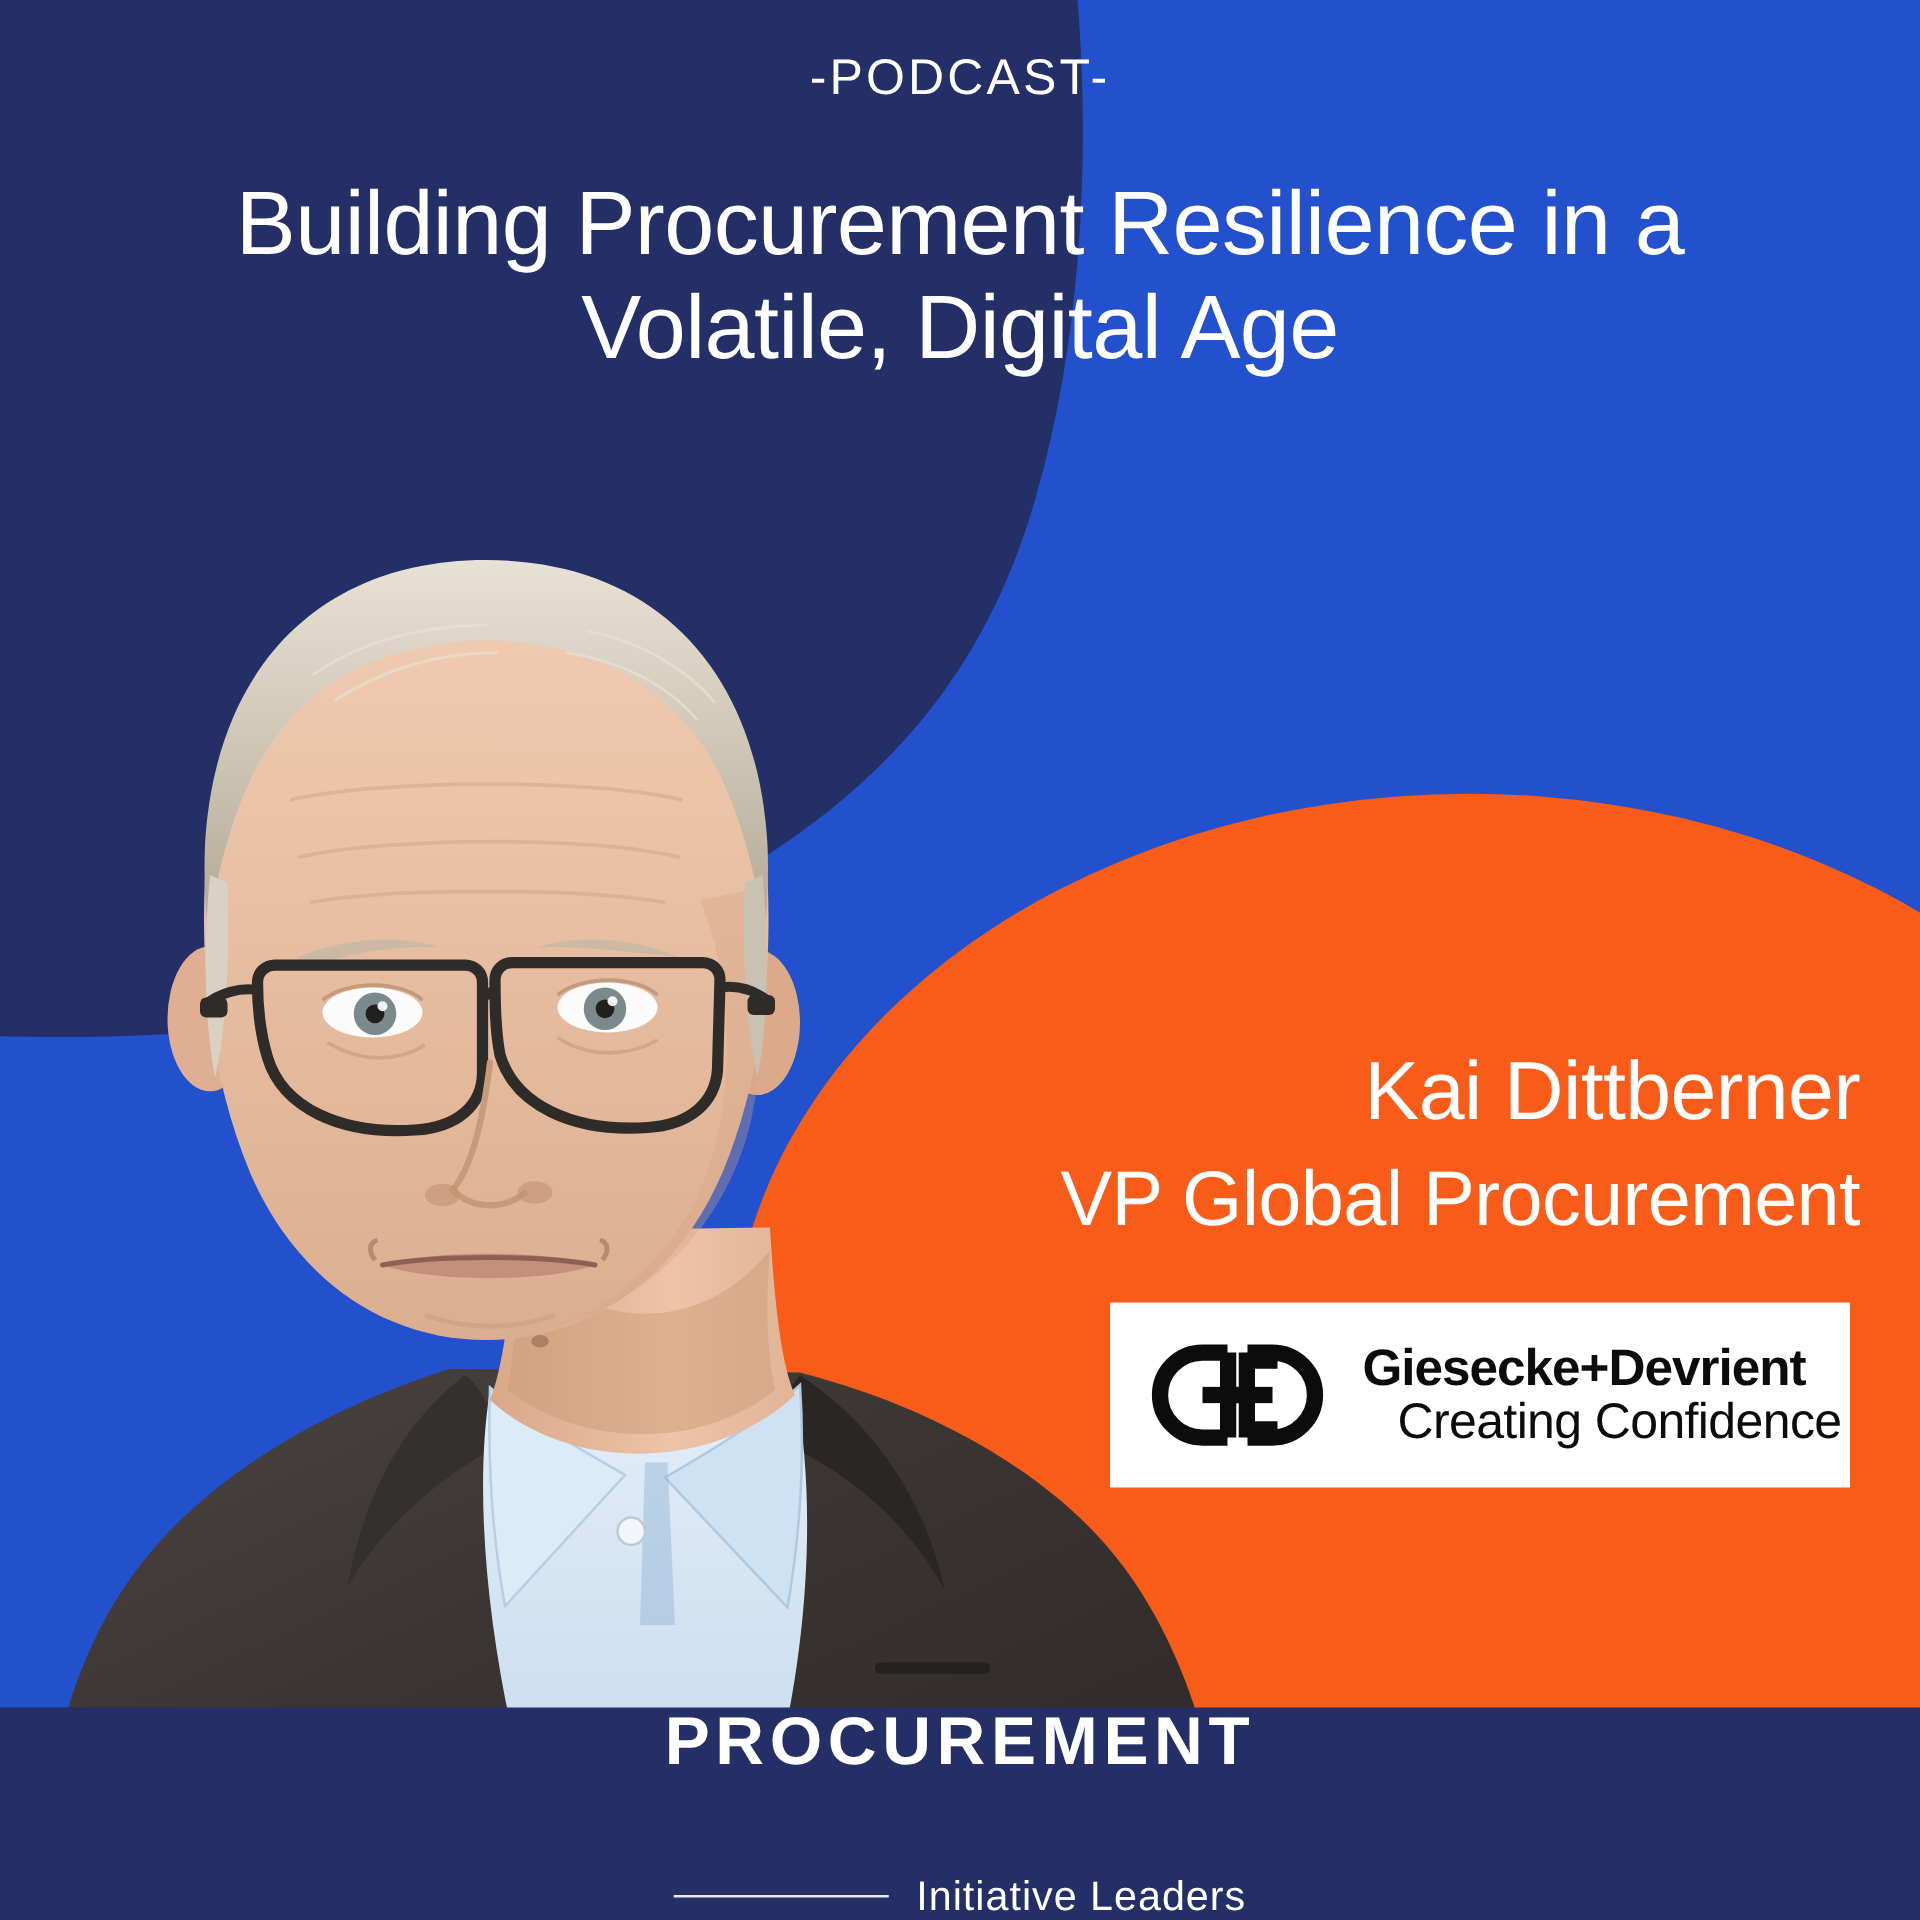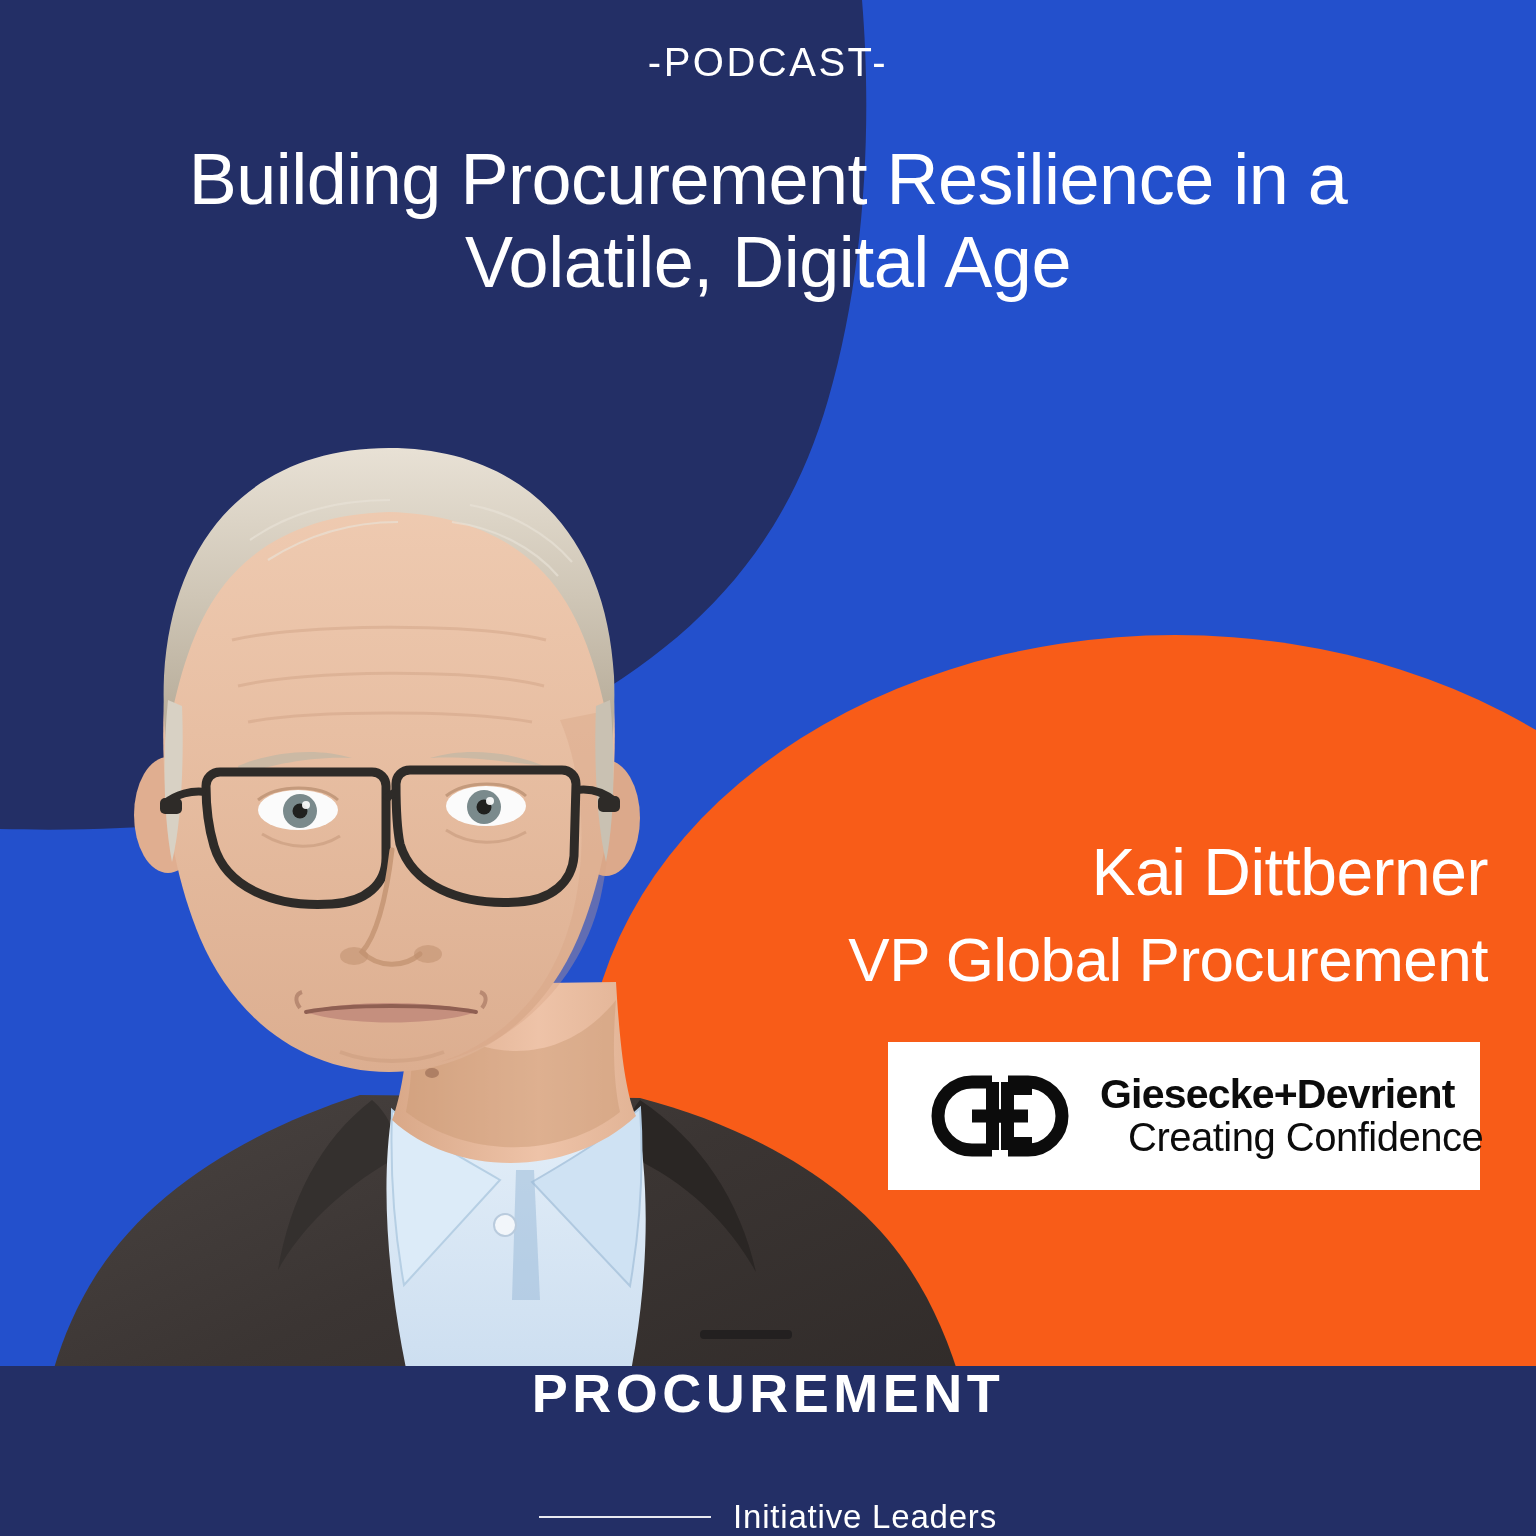--- a/index.html
+++ b/index.html
@@ -65,21 +65,21 @@
     white-space:nowrap;
   }
 
   
   #company-logo{
     position:absolute;
     left:888px; top:1042px;
     width:592px; height:148px;
     background:#ffffff;
     display:flex; align-items:center;
-    padding-left:42px; gap:30px;
+    padding-left:32px; gap:30px;
     z-index:40;
   }
   #gd-mark{ flex:0 0 auto; }
   #company-text{ display:flex; flex-direction:column; justify-content:center; }
   #company-name{
     font-size:41px; font-weight:bold; color:#0c0c0c;
     letter-spacing:-0.8px; line-height:1.06; white-space:nowrap;
   }
   #company-tagline{
     font-size:40px; font-weight:400; color:#0c0c0c;

